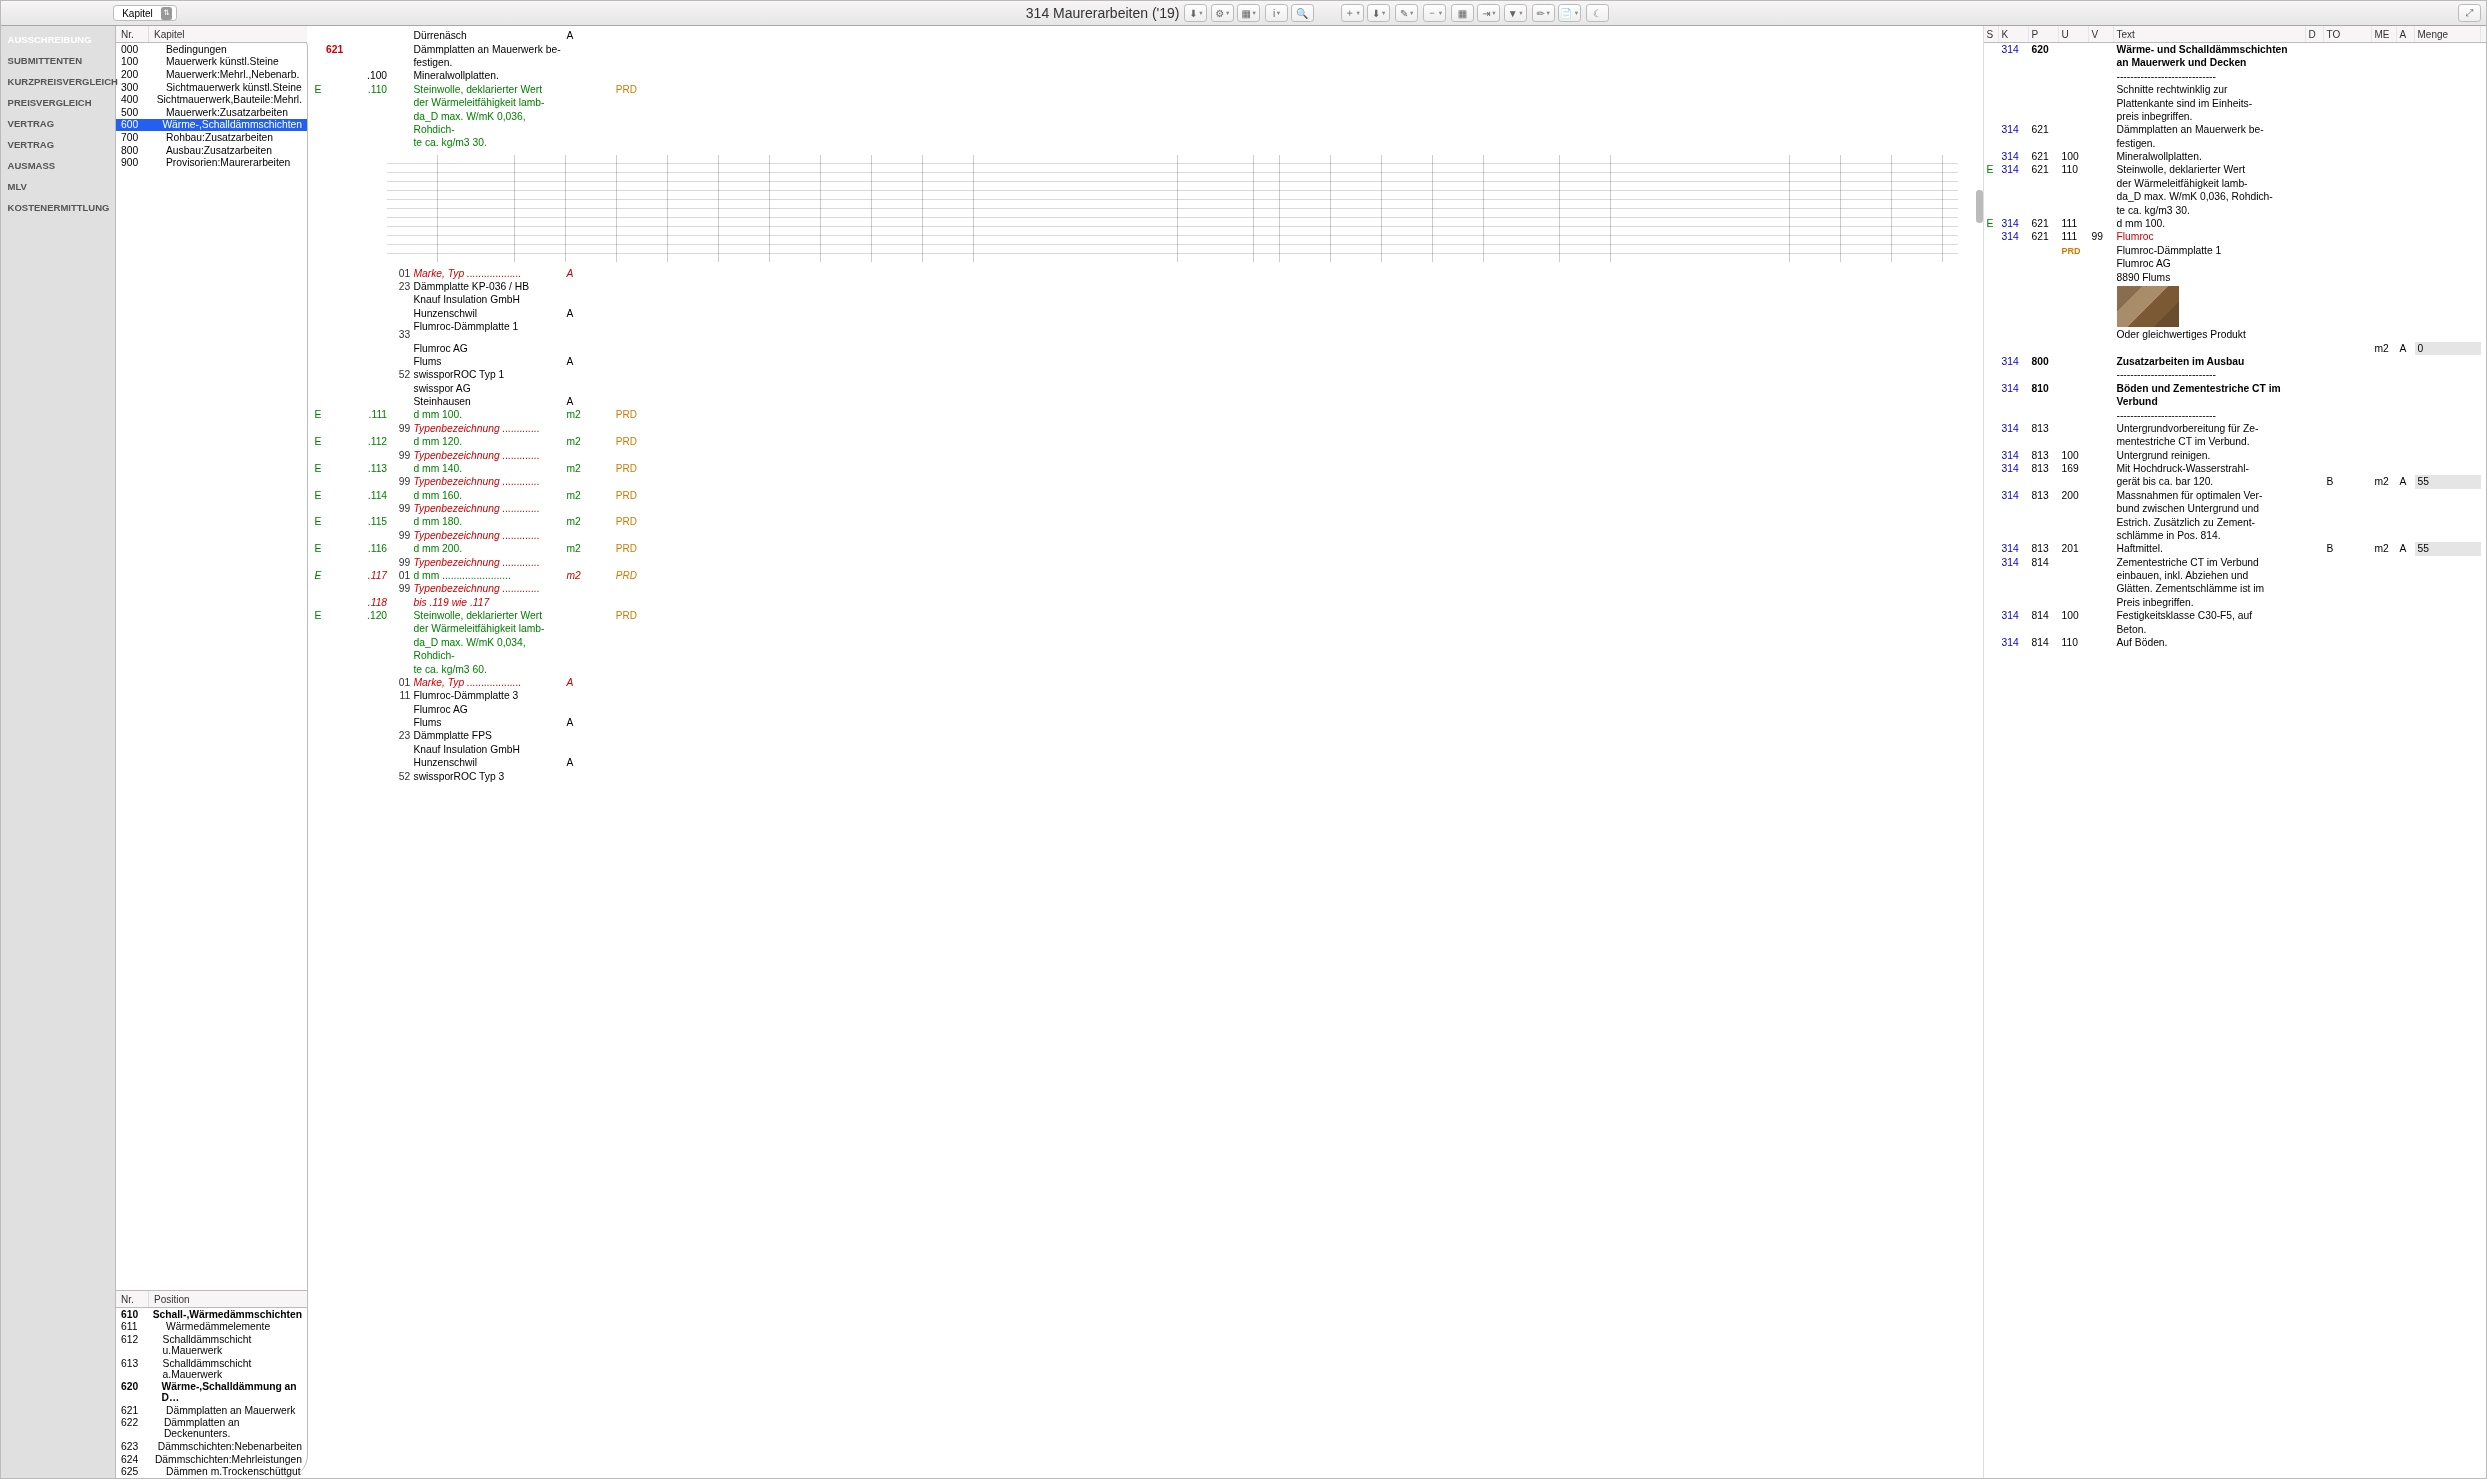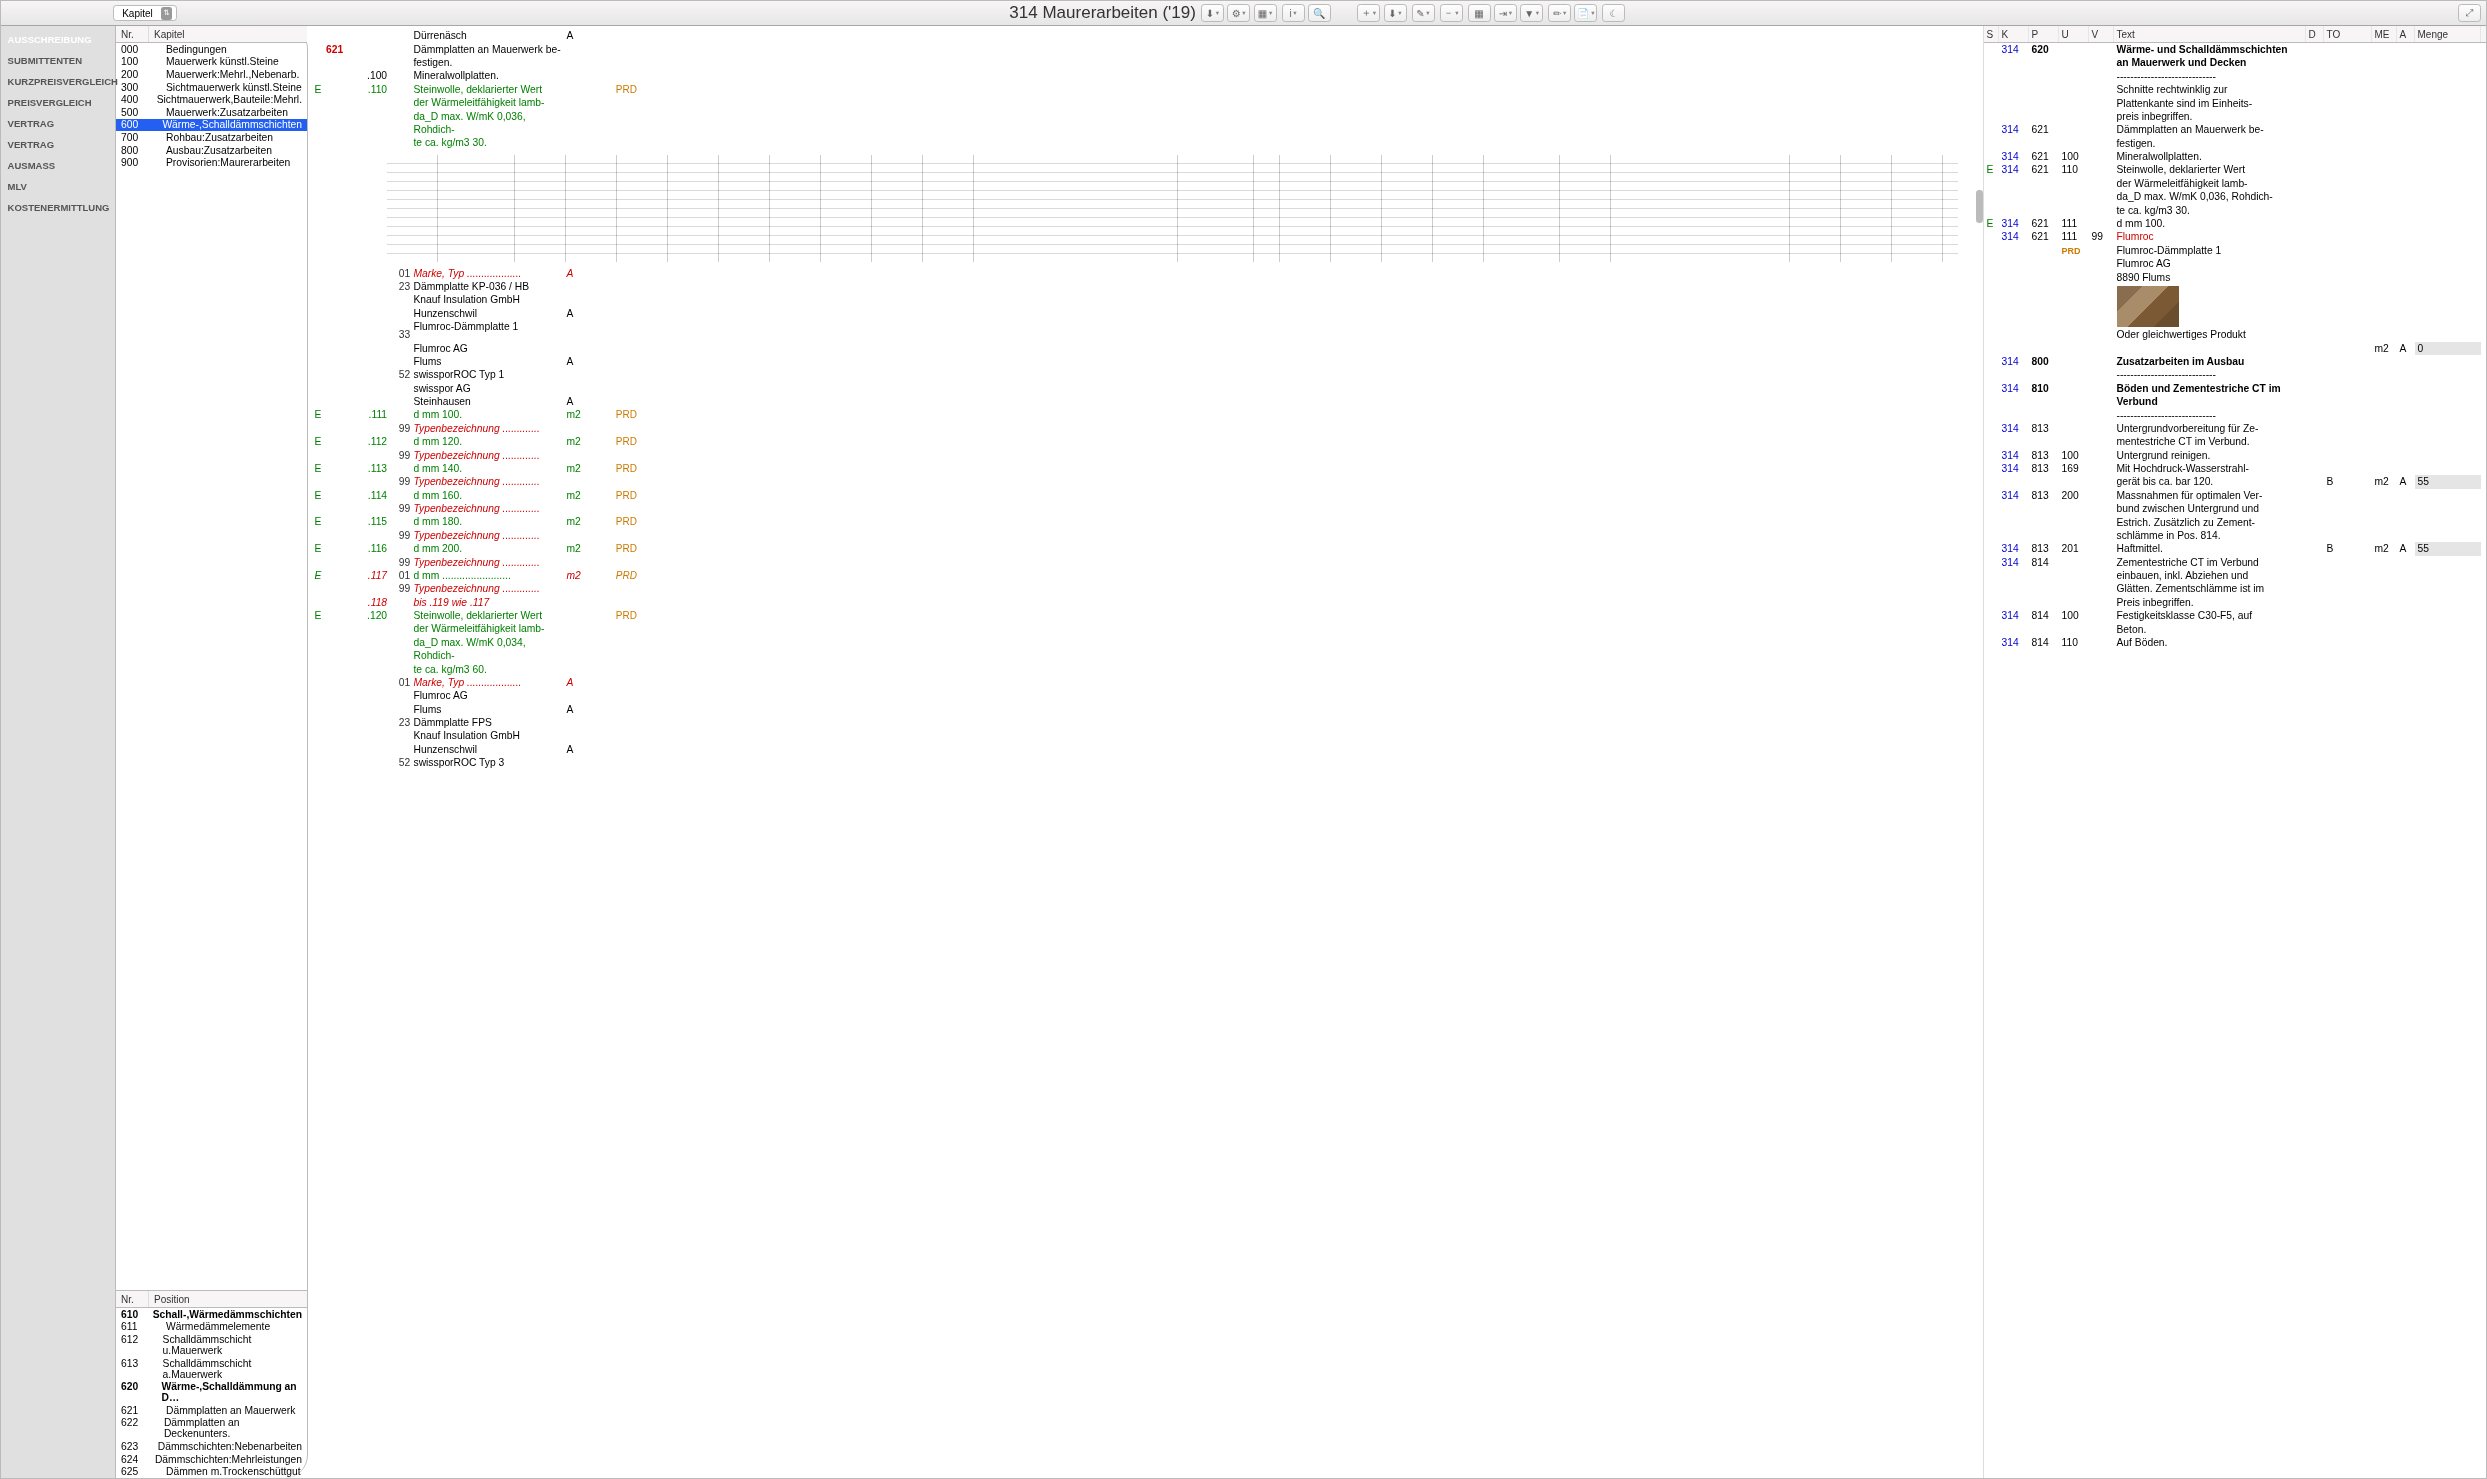--- a/index.html
+++ b/index.html
@@ -1,20 +1,20 @@
 <!DOCTYPE html>
 <html><head>
 <meta charset="utf-8">
 <style>
 * { box-sizing: border-box; margin: 0; padding: 0; }
 html, body { width: 100%; height: 100%; font-family: Helvetica, Arial, sans-serif; font-size: 10.7px; background: #fff; }
 .window { display: flex; flex-direction: column; height: 100vh; border: 0.8px solid #bbb; }
 .toolbar { height: 25px; display: flex; align-items: center; background: linear-gradient(#f7f5f5, #e7e6e6); border-bottom: 0.8px solid #a8a7a7; padding: 0 5px; gap: 5px; }
 .tb-spacer { flex: 1; }
-.tb-title { text-align: left; font-size: 17px; color: #333; }
+.tb-title { text-align: left; font-size: 14px; color: #333; }
 .tb-dropdown { border: 0.8px solid #bbb; border-radius: 3.3px; padding: 0.8px 3.3px 0.8px 8.2px; background: #fff; display: flex; align-items: center; font-size: 10px; gap: 8.2px; cursor: pointer; }
 .updown { background: #999; border-radius: 2.5px; width: 11.5px; height: 13px; display: flex; align-items: center; justify-content: center; color: #fff; font-size: 7.4px; line-height: 1;}
 .tb-btn { width: 23px; height: 18px; border: 0.8px solid #bbb; border-radius: 3.3px; background: linear-gradient(#fefefe, #eee); display: flex; align-items: center; justify-content: center; font-size: 10px; color: #666; cursor: pointer; }
 .tb-group { display: flex; gap: 3.3px; }
 .btn-dropdown { font-size: 6.6px; color: #888; margin-left: 1.6px;}
 .body { flex: 1; display: flex; overflow: hidden; }
 .sidebar { width: 115px; background: #e0e0e0; border-right: 0.8px solid #bbb; padding-top: 3.3px; }
 .sb-item { padding: 5px 6.6px; font-size: 9.5px; font-weight: bold; color: #555; cursor: pointer; }
 .sb-item.active { color: #fff; }
 .mid { width: 192px; display: flex; flex-direction: column; border-right: 0.8px solid #bbb; border-radius: 23px; }
@@ -551,20 +551,29 @@
           <span style="text-align:right;padding-right:5px;"></span>
           <span style="text-align:right;padding-right:3.3px;color:#333;font-style:normal;">01</span>
           <span style="">Marke, Typ ...................</span>
           <span class="c-a">A</span>
           <span class="c-tag"></span>
         </div>
         <div class="c-row">
           <span class="c-e"></span>
           <span class="c-k"></span>
           <span style="text-align:right;padding-right:5px;"></span>
+          <span style="text-align:right;padding-right:3.3px;color:#333;font-style:normal;">11</span>
+          <span style="">Flumroc-Dämmplatte 3</span>
+          <span class="c-a"></span>
+          <span class="c-tag"></span>
+        </div>
+        <div class="c-row">
+          <span class="c-e"></span>
+          <span class="c-k"></span>
+          <span style="text-align:right;padding-right:5px;"></span>
           <span style="text-align:right;padding-right:3.3px;color:#333;font-style:normal;"></span>
           <span style="">Flumroc AG</span>
           <span class="c-a"></span>
           <span class="c-tag"></span>
         </div>
         <div class="c-row">
           <span class="c-e"></span>
           <span class="c-k"></span>
           <span style="text-align:right;padding-right:5px;"></span>
           <span style="text-align:right;padding-right:3.3px;color:#333;font-style:normal;"></span>

